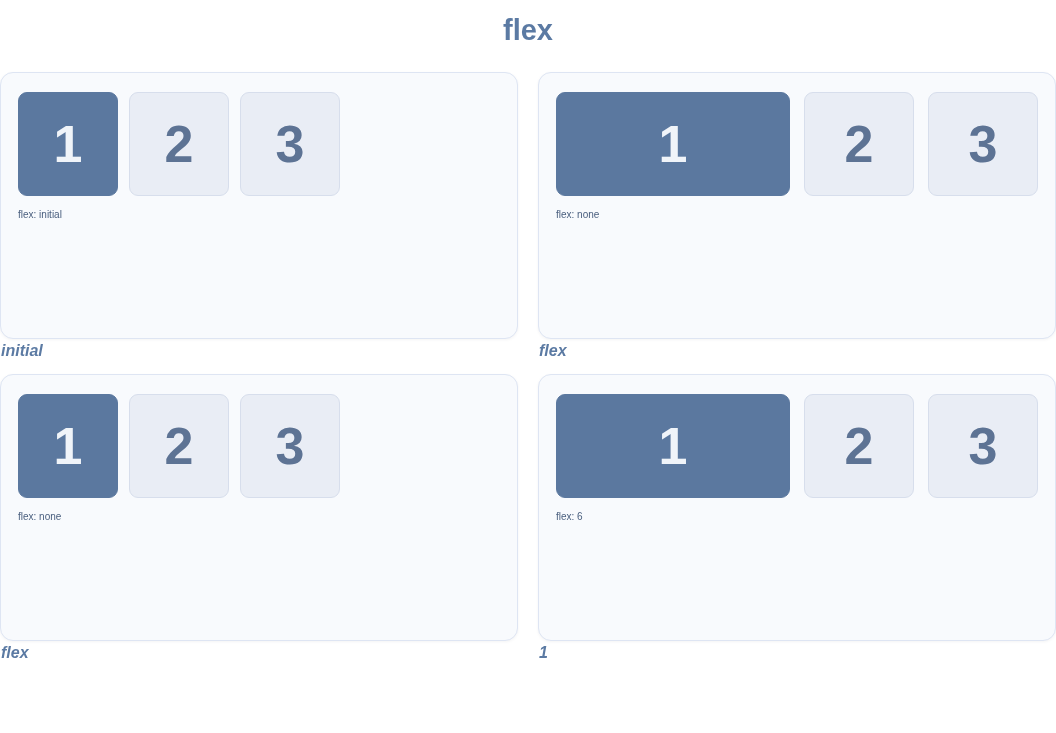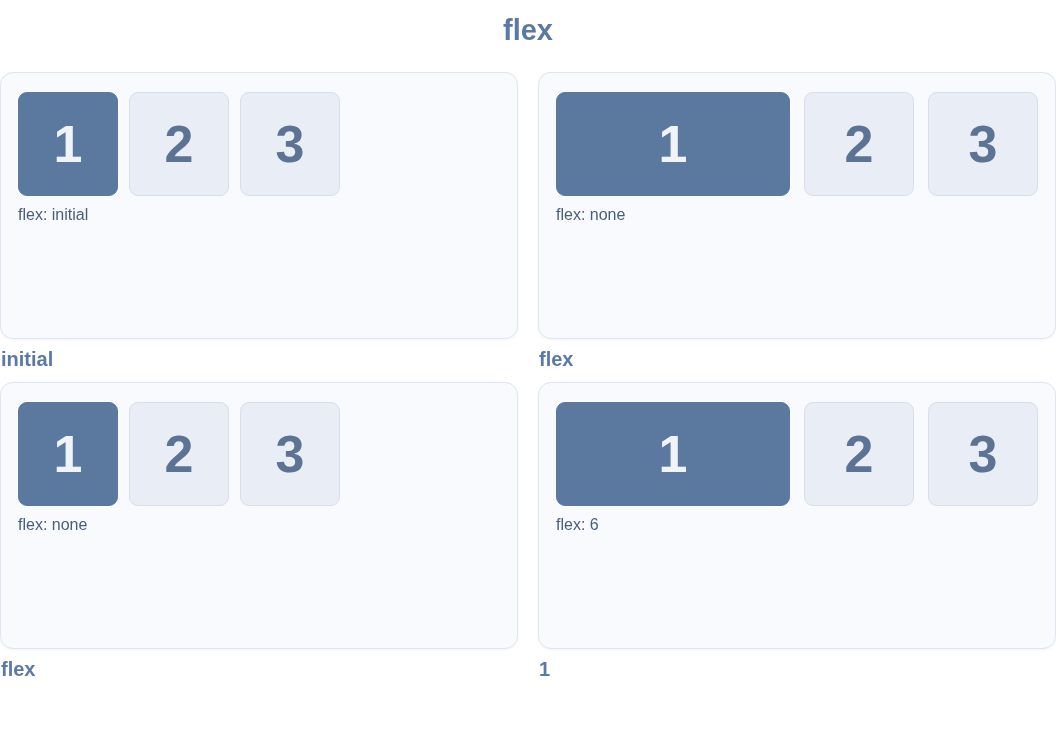--- a/index.html
+++ b/index.html
@@ -65,32 +65,33 @@
     background: var(--featured-box-bg, #5b789f);
     border-color: var(--featured-box-bg, #5b789f);
     color: var(--featured-box-text, #f0f4f9);
   }
 
   .panel.grow .item { width: 110px; }
   .panel.grow .item.item-first { flex: 1 1 auto; width: auto; }
 
   .label {
     margin-top: 10px;
-    font-size: 16px;
+    font-size: 10px;
     font-weight: 500;
     line-height: 17px;
     color: var(--label, #495e7e);
   }
 
   .caption {
-    margin: 10px 0 0 1px;
-    font-size: 20px;
+    margin: 2px 0 0 1px;
+    font-size: 16px;
     font-weight: 700;
     line-height: 20px;
     color: var(--caption, #5b7aa3);
+    font-style: italic;
   }
 </style>
 </head>
 <body style="--page-bg: #ffffff; --title: #5b7aa3; --caption: #5b7aa3; --label: #495e7e; --panel-bg: #f8fafd; --panel-border: #dee5f3; --featured-box-bg: #5b789f; --featured-box-text: #f0f4f9; --box-bg: #e9edf5; --box-border: #d7deec; --box-text: #5d7394;">
 
 <main>
   <h1 class="page-title">flex</h1>
 
   <div class="grid" id="grid">
   <section class="cell">

